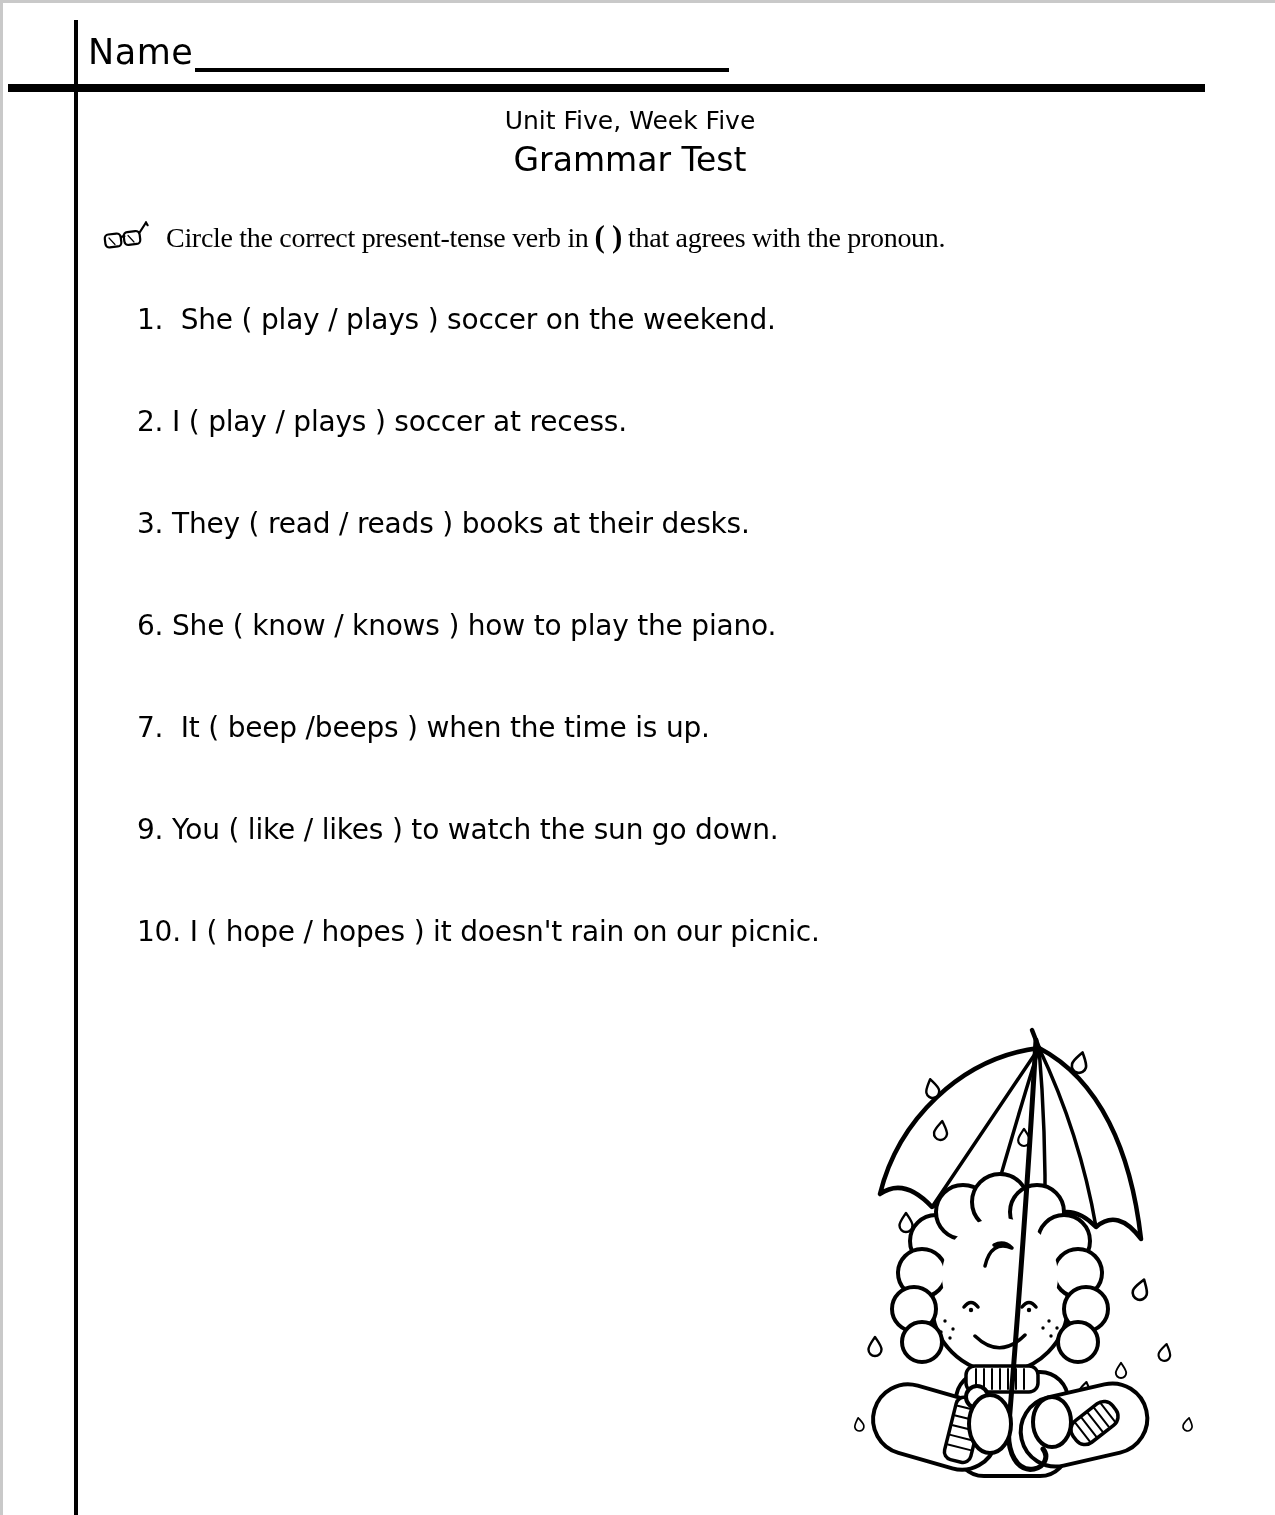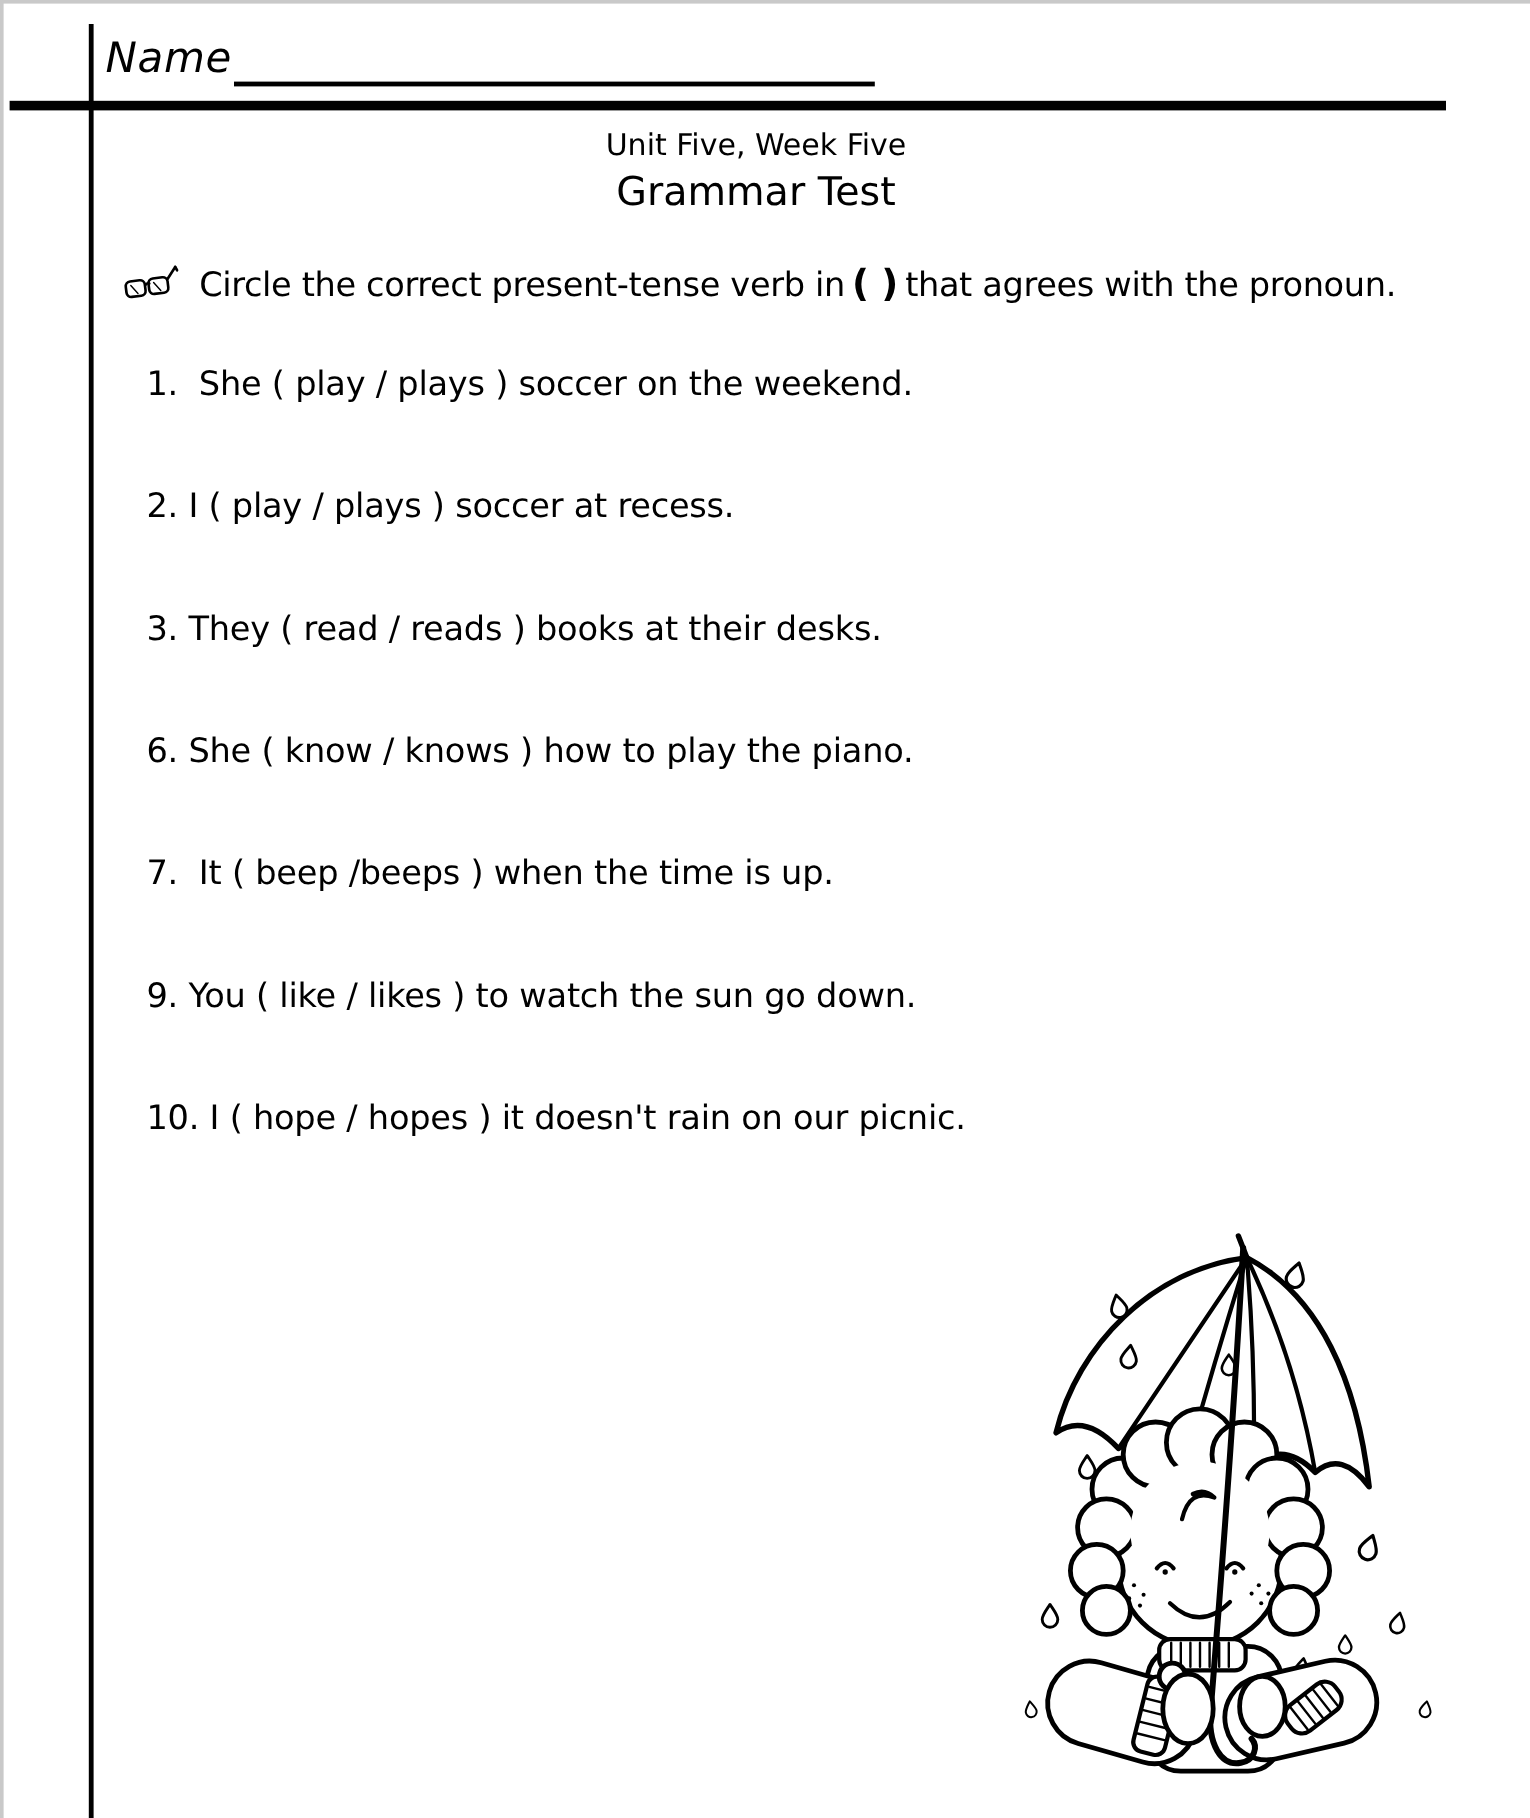--- a/index.html
+++ b/index.html
@@ -1,31 +1,31 @@
 <!DOCTYPE html>
 <html><head>
 <meta charset="utf-8">
 <style>
   html,body{margin:0;padding:0;background:#fff;}
   .page{position:relative;width:1275px;height:1515px;background:#ffffff;
         font-family:"DejaVu Sans",sans-serif;color:#000;overflow:hidden;}
   .edge-top{position:absolute;left:0;top:0;width:1275px;height:3px;background:#c9c9c9;}
   .edge-left{position:absolute;left:0;top:0;width:3px;height:1515px;background:#c9c9c9;}
   .margin-rule{position:absolute;left:74px;top:20px;width:4px;height:1495px;background:#000;}
-  .name-row{position:absolute;left:88px;top:26px;display:flex;align-items:center;font-style:italic;}
+  .name-row{position:absolute;left:88px;top:26px;display:flex;align-items:flex-end;}
   .name-label{font-size:35px;letter-spacing:.5px;}
   .name-blank{display:inline-block;width:534px;height:42px;border-bottom:4px solid #000;margin-left:2px;}
   .header-rule{position:absolute;left:8px;top:84px;width:1197px;height:8px;background:#000;}
   .unit-line{position:absolute;left:0;top:106px;width:1260px;text-align:center;font-size:25px;}
   .page-title{position:absolute;left:0;top:140px;width:1260px;text-align:center;font-size:33px;}
   .instruction{position:absolute;left:101px;top:218px;display:flex;align-items:center;gap:17px;}
-  .instr-text{font-size:28px;letter-spacing:-0.3px;white-space:pre;}
+  .instr-text{font-size:28px;letter-spacing:-0.3px;white-space:pre;font-family:Liberation Serif, serif;}
   .instr-text .parens{font-weight:700;font-size:31px;padding:0 6px;}
   .glasses{display:inline-block;width:48px;height:38px;}
-  .items{position:absolute;left:122px;top:300px;}
+  .items{position:absolute;left:137px;top:300px;}
   .item{white-space:pre;font-size:28px;line-height:40px;margin-bottom:62px;letter-spacing:-0.2px;}
   .illustration{position:absolute;left:828px;top:1026px;width:447px;height:489px;}
   svg .ink{stroke:#000;fill:none;stroke-linecap:round;stroke-linejoin:round;}
   svg .paper{stroke:#000;fill:#fff;stroke-linecap:round;stroke-linejoin:round;}
 </style>
 </head>
 <body>
 
 <div class="page">
   <div class="edge-top"></div>

